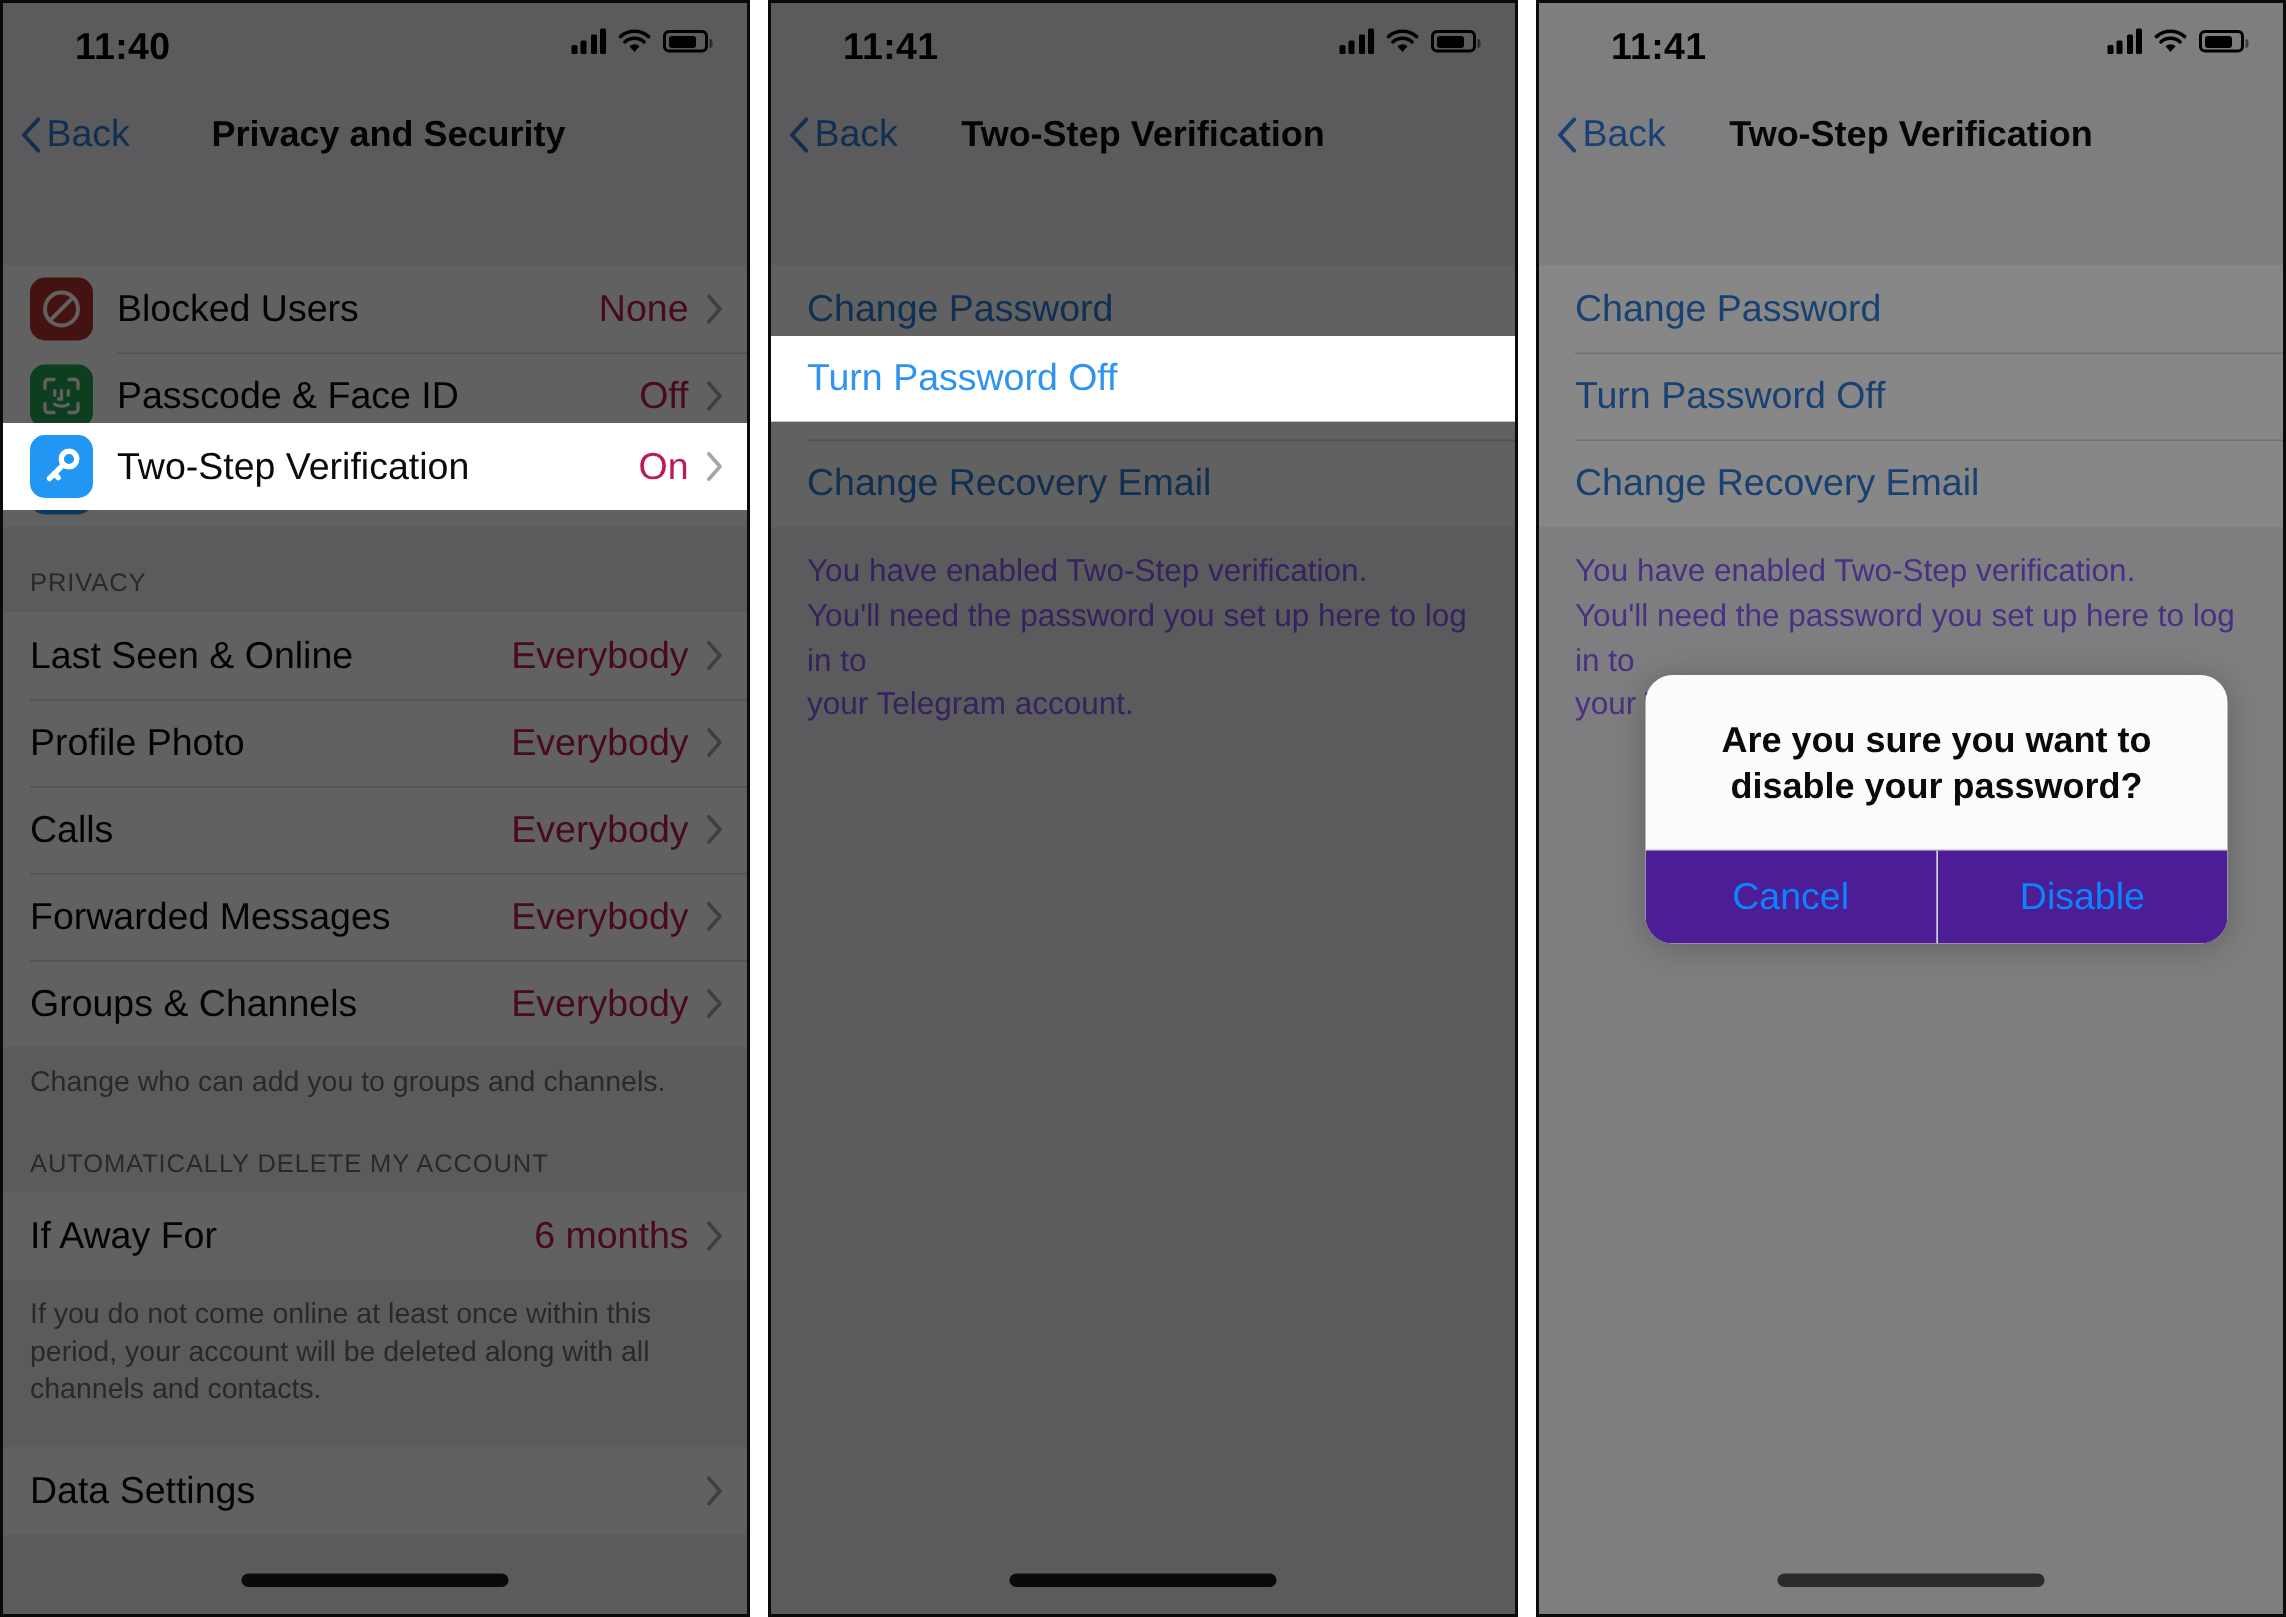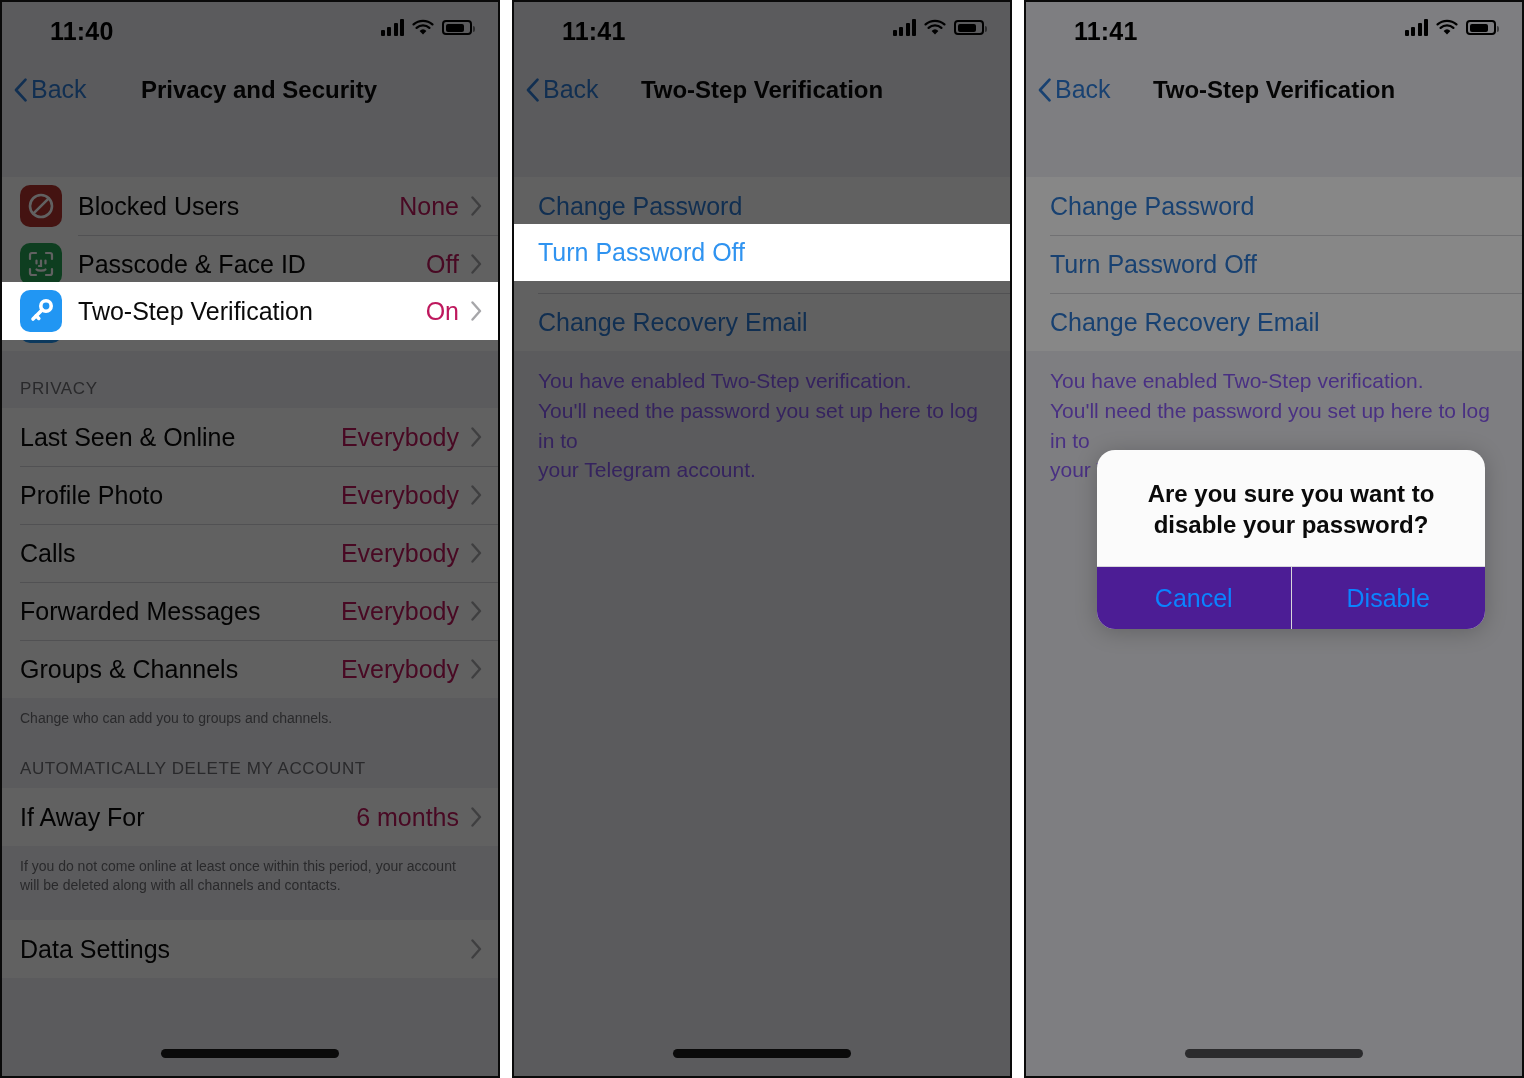--- a/index.html
+++ b/index.html
@@ -48,21 +48,21 @@
   .group{background:#ffffff;}
   .row{position:relative;display:flex;align-items:center;height:58px;padding:0 0 0 18px;background:#ffffff;box-sizing:border-box;}
   .row + .row::before{content:"";position:absolute;left:18px;right:0;top:0;height:1px;background:#d6d6da;}
   .row.has-icon + .row.has-icon::before{left:76px;}
   .app-icon{width:42px;height:42px;border-radius:10px;flex:none;margin-right:16px;position:relative;}
   .row .title{font-size:25px;color:#0a0a0a;flex:1;white-space:nowrap;}
   .row .value{font-size:25px;color:#be185d;margin-right:12px;white-space:nowrap;}
   .chev-right{width:11px;height:20px;flex:none;margin-right:16px;opacity:.45;}
 
   .section-hdr{font-size:17px;letter-spacing:.6px;color:#6d6d72;padding:28px 18px 9px 18px;text-transform:uppercase;}
-  .footnote{font-size:14px;line-height:1.32;color:#6d6d72;padding:11px 22px 4px 18px;}
+  .footnote{font-size:19px;line-height:1.32;color:#6d6d72;padding:11px 22px 4px 18px;}
 
   
   .linkrow{position:relative;display:flex;align-items:center;height:58px;padding-left:24px;background:#ffffff;box-sizing:border-box;}
   .linkrow + .linkrow::before{content:"";position:absolute;left:24px;right:0;top:0;height:1px;background:#d6d6da;}
   .linkrow .lbl{font-size:25px;color:#2f7cd6;}
 
   .info-block{font-size:21px;line-height:1.42;color:#8b5cf6;padding:15px 24px 0 24px;}
 
   
   .dim{position:absolute;inset:0;background:rgba(0,0,0,.62);pointer-events:none;}

